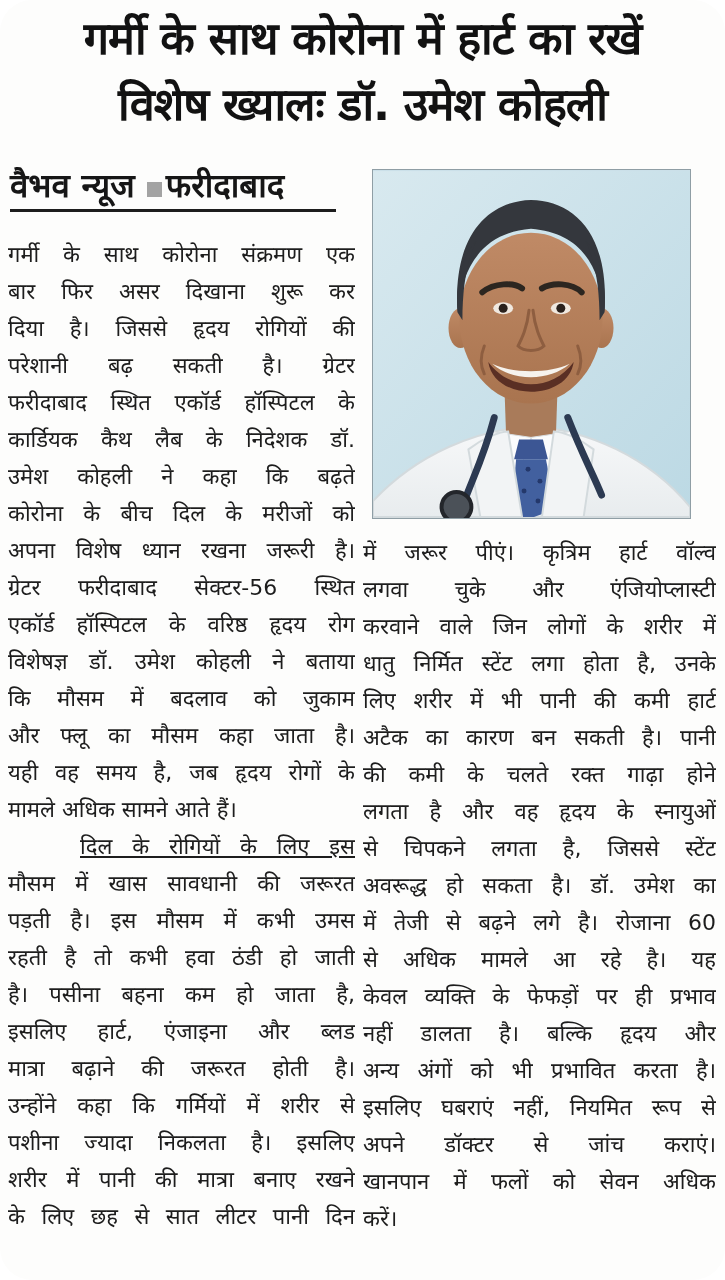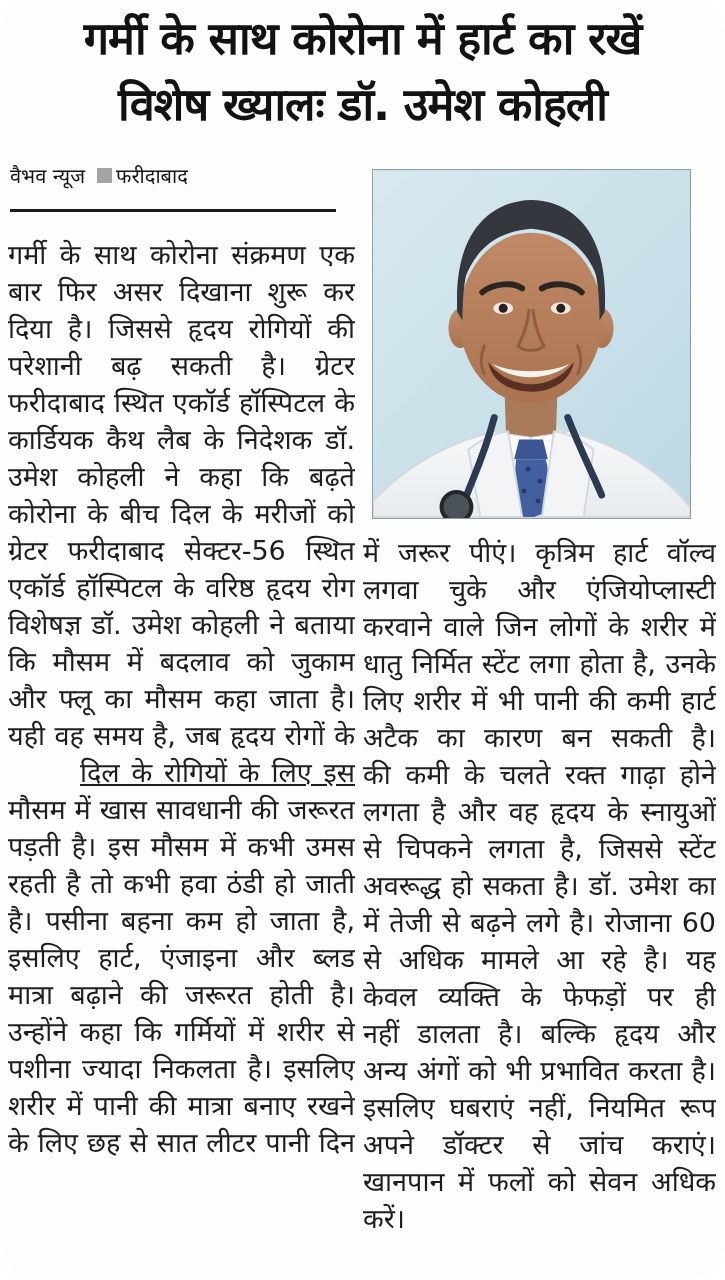--- a/index.html
+++ b/index.html
@@ -6,30 +6,30 @@
   .page{
     position:relative;width:725px;height:1280px;background:#fdfdfc;
     font-family:"DejaVu Sans",sans-serif;overflow:hidden;color:#1c1c1c;border-radius:32px;
   }
   
   .headline{position:absolute;top:6px;left:0;width:725px;margin:0;
     text-align:center;font-weight:bold;color:#121212;
     font-size:45px;line-height:66px;letter-spacing:-1px;}
   
   .byline-row{position:absolute;top:162px;left:10px;width:340px;
-    font-size:20px;font-weight:normal;color:#161616;white-space:nowrap;}
+    font-size:33px;font-weight:bold;color:#161616;white-space:nowrap;}
   .byline-sq{display:inline-block;width:15px;height:15px;background:#a3a3a3;
     margin:0 4px 0 12px;vertical-align:baseline;}
   .byline-rule{position:absolute;top:209px;left:10px;width:326px;height:3px;background:#1d1d1d;}
   
   .photo{position:absolute;left:372px;top:169px;width:319px;height:350px;
     border:1px solid #8f9ea5;box-sizing:border-box;background:#cbe0e9;}
   .photo svg{display:block;width:100%;height:100%;}
   
-  .col{position:absolute;font-size:27px;line-height:37px;color:#1d1d1d;}
+  .col{position:absolute;font-size:22px;line-height:37px;color:#1d1d1d;}
   .col-left{left:8px;top:236px;width:347px;}
   .col-right{left:363px;top:534px;width:353px;}
   .line{height:37px;overflow:hidden;text-align:justify;text-align-last:justify;}
   .line.last{text-align-last:left;}
   .line.indent{text-indent:72px;text-decoration:underline;}
 </style>
 </head>
 <body>
 
 <div class="page">
@@ -113,26 +113,28 @@
 
   <div class="col col-left" id="col-left">
       <div class="line">गर्मी के साथ कोरोना संक्रमण एक</div>
       <div class="line">बार फिर असर दिखाना शुरू कर</div>
       <div class="line">दिया है। जिससे हृदय रोगियों की</div>
       <div class="line">परेशानी बढ़ सकती है। ग्रेटर</div>
       <div class="line">फरीदाबाद स्थित एकॉर्ड हॉस्पिटल के</div>
       <div class="line">कार्डियक कैथ लैब के निदेशक डॉ.</div>
       <div class="line">उमेश कोहली ने कहा कि बढ़ते</div>
       <div class="line">कोरोना के बीच दिल के मरीजों को</div>
+      <div class="line">अपना विशेष ध्यान रखना जरूरी है।</div>
       <div class="line">ग्रेटर फरीदाबाद सेक्टर-56 स्थित</div>
       <div class="line">एकॉर्ड हॉस्पिटल के वरिष्ठ हृदय रोग</div>
       <div class="line">विशेषज्ञ डॉ. उमेश कोहली ने बताया</div>
       <div class="line">कि मौसम में बदलाव को जुकाम</div>
       <div class="line">और फ्लू का मौसम कहा जाता है।</div>
       <div class="line">यही वह समय है, जब हृदय रोगों के</div>
+      <div class="line last">मामले अधिक सामने आते हैं।</div>
       <div class="line indent">दिल के रोगियों के लिए इस</div>
       <div class="line">मौसम में खास सावधानी की जरूरत</div>
       <div class="line">पड़ती है। इस मौसम में कभी उमस</div>
       <div class="line">रहती है तो कभी हवा ठंडी हो जाती</div>
       <div class="line">है। पसीना बहना कम हो जाता है,</div>
       <div class="line">इसलिए हार्ट, एंजाइना और ब्लड</div>
       <div class="line">मात्रा बढ़ाने की जरूरत होती है।</div>
       <div class="line">उन्होंने कहा कि गर्मियों में शरीर से</div>
       <div class="line">पशीना ज्यादा निकलता है। इसलिए</div>
       <div class="line">शरीर में पानी की मात्रा बनाए रखने</div>

